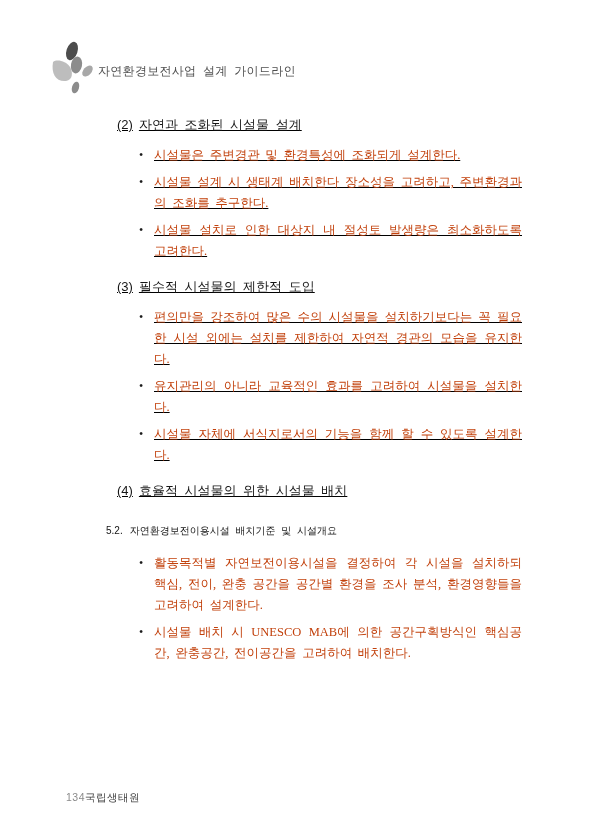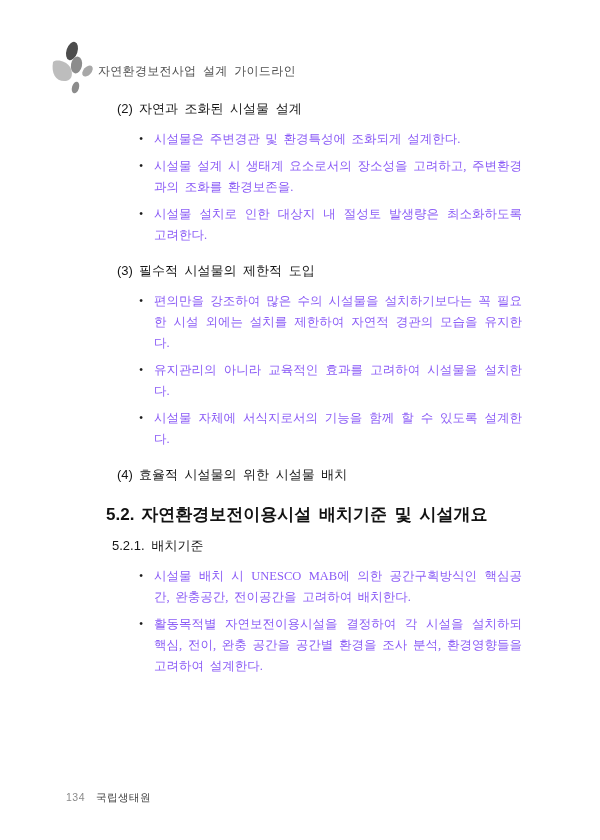--- a/index.html
+++ b/index.html
@@ -25,57 +25,57 @@
     font-size: 12px;
     letter-spacing: 0.3px;
     word-spacing: 3px;
     color: #4e4e4e;
     font-family: "Liberation Sans", sans-serif;
   }
 
   
   .content { position: absolute; top: 101px; left: 0; right: 0; }
 
-  .sec { margin: 0 78px 17px 117px; }
+  .sec { margin: 16px 78px 17px 117px; text-decoration: underline; }
   .sec-title {
     font-size: 13px;
     font-weight: 500;
     line-height: 16px;
     color: #161616;
     margin-bottom: 12px;
     word-spacing: 3px;
     font-family: "Liberation Sans", sans-serif;
   }
   .sec-title .num { margin-right: 6px; }
 
   ul.bullets { list-style: none; }
   li.bullet {
     position: relative;
     padding-left: 37px;
     margin-bottom: 6px;
     font-size: 12.5px;
     line-height: 21px;
     text-align: justify;
     word-spacing: 2.5px;
-    color: #8b5cf6;
+    color: #c2410c;
     font-family: "Liberation Serif", serif;
   }
   li.bullet::before {
     content: "\2022";
     position: absolute;
     left: 22px;
     top: 0;
     font-size: 12px;
     color: #1c1c1c;
   }
 
   .chapter {
     margin: 22px 60px 0 106px;
-    font-size: 17px;
-    font-weight: bold;
+    font-size: 10px;
+    font-weight: normal;
     line-height: 20px;
     color: #121212;
     word-spacing: 3px;
     font-family: "Liberation Sans", sans-serif;
   }
   .chapter .num { margin-right: 7px; }
 
   .subsec {
     margin: 13px 60px 0 112px;
     font-size: 13px;
@@ -84,21 +84,21 @@
     color: #161616;
     word-spacing: 2px;
     font-family: "Liberation Sans", sans-serif;
   }
   .subsec .num { margin-right: 7px; }
 
   .subsec-bullets { margin: 12px 78px 0 117px; }
 
   
   .footer { position: absolute; top: 791px; left: 66px; font-size: 10.5px; }
-  .footer .pgnum { color: #8a8a8a; margin-right: 11px; letter-spacing: 0.5px; }
+  .footer .pgnum { color: #8a8a8a; letter-spacing: 0.5px; }
   .footer .pub  { color: #3c3c3c; letter-spacing: 0.5px; }
 </style>
 </head>
 <body>
 
 <div class="page">
 
   <div class="header">
     <svg class="logo" viewBox="0 0 46 58" aria-hidden="true">
 
@@ -116,21 +116,21 @@
   </div>
 
   <div class="content">
 
     <div class="sec">
       <div class="sec-title">
         <span class="num">(2)</span><span>자연과 조화된 시설물 설계</span>
       </div>
       <ul class="bullets">
         <li class="bullet">시설물은 주변경관 및 환경특성에 조화되게 설계한다.</li>
-        <li class="bullet">시설물 설계 시 생태계 요소로서의 장소성을 고려하고, 주변환경과의 조화를 환경보존을.</li>
+        <li class="bullet">시설물 설계 시 생태계 배치한다 장소성을 고려하고, 주변환경과의 조화를 추구한다.</li>
         <li class="bullet">시설물 설치로 인한 대상지 내 절성토 발생량은 최소화하도록 고려한다.</li>
       </ul>
     </div>
 
     <div class="sec">
       <div class="sec-title">
         <span class="num">(3)</span><span>필수적 시설물의 제한적 도입</span>
       </div>
       <ul class="bullets">
         <li class="bullet">편의만을 강조하여 많은 수의 시설물을 설치하기보다는 꼭 필요한 시설 외에는 설치를 제한하여 자연적 경관의 모습을 유지한다.</li>
@@ -144,26 +144,23 @@
         <span class="num">(4)</span><span>효율적 시설물의 위한 시설물 배치</span>
       </div>
       <ul class="bullets">
       </ul>
     </div>
 
     <div class="chapter">
       <span class="num">5.2.</span><span>자연환경보전이용시설 배치기준 및 시설개요</span>
     </div>
 
-    <div class="subsec">
-      <span class="num">5.2.1.</span><span>배치기준</span>
-    </div>
     <ul class="bullets subsec-bullets">
+      <li class="bullet">활동목적별 자연보전이용시설을 결정하여 각 시설을 설치하되 핵심, 전이, 완충 공간을 공간별 환경을 조사 분석, 환경영향들을 고려하여 설계한다.</li>
       <li class="bullet">시설물 배치 시 UNESCO MAB에 의한 공간구획방식인 핵심공간, 완충공간, 전이공간을 고려하여 배치한다.</li>
-      <li class="bullet">활동목적별 자연보전이용시설을 결정하여 각 시설을 설치하되 핵심, 전이, 완충 공간을 공간별 환경을 조사 분석, 환경영향들을 고려하여 설계한다.</li>
     </ul>
 
   </div>
 
   <div class="footer">
     <span class="pgnum">134</span><span class="pub">국립생태원</span>
   </div>
 
 </div>
 

